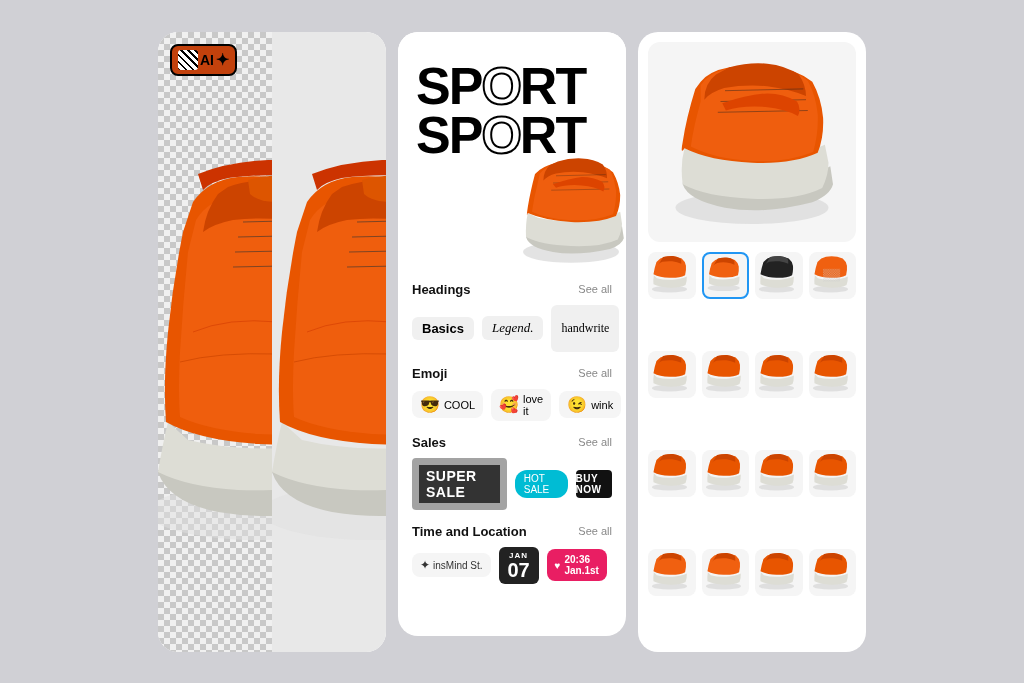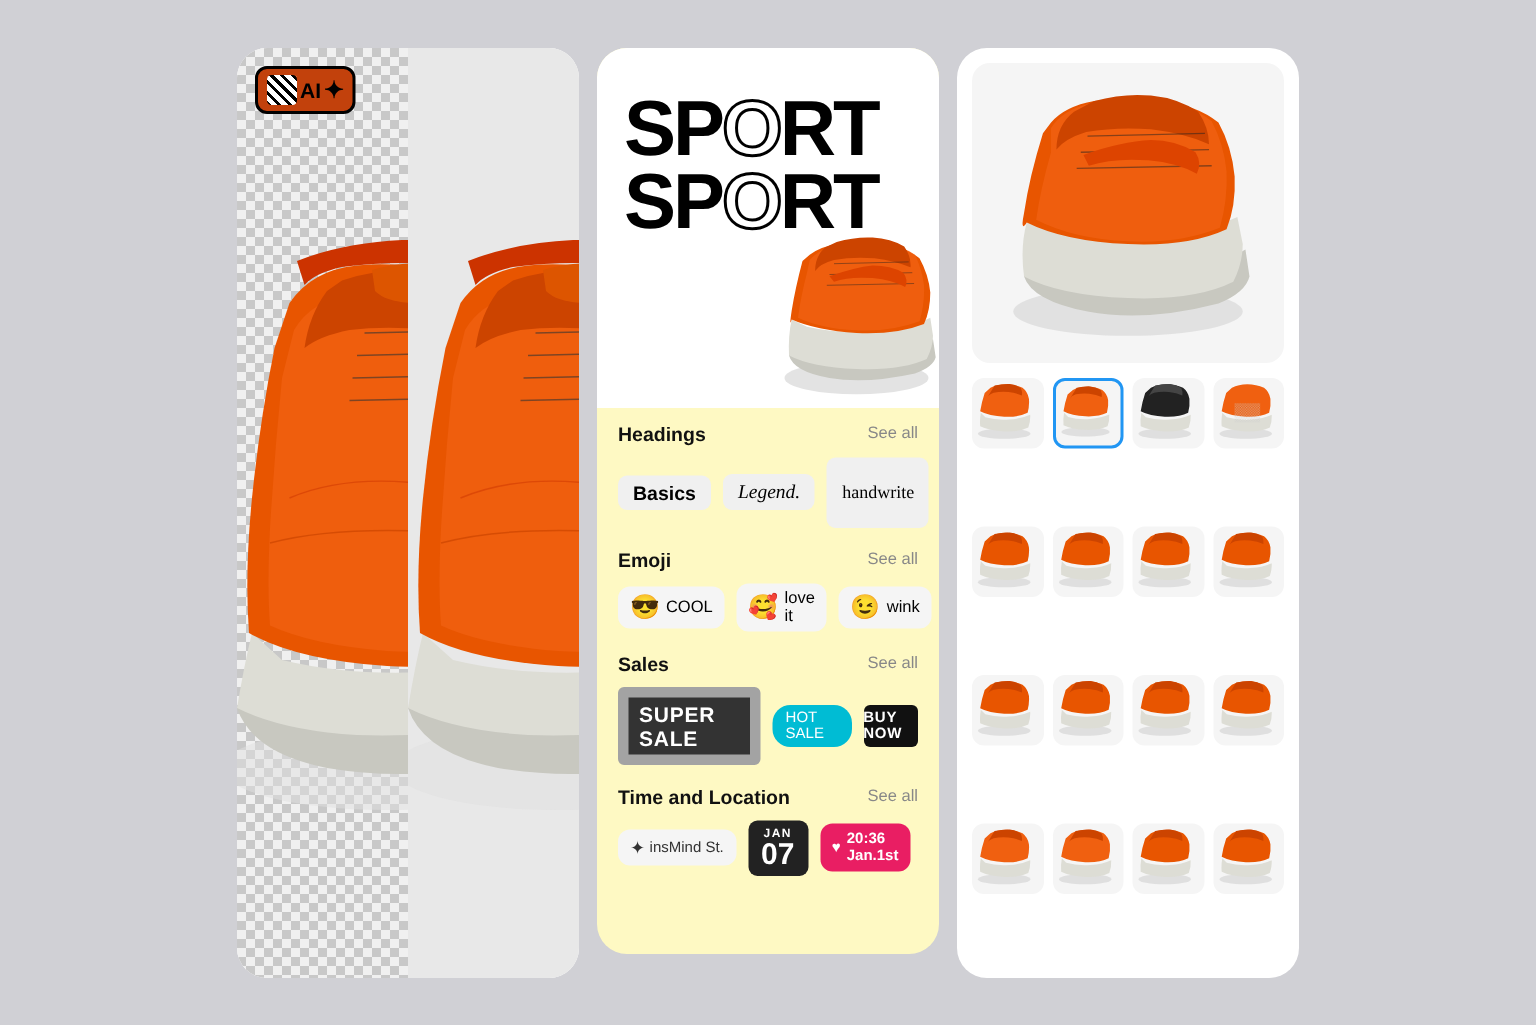--- a/index.html
+++ b/index.html
@@ -63,21 +63,21 @@
 
     .ai-star {
       font-size: 16px;
       color: black;
     }
 
     
     .panel-sticker {
       width: 228px;
       height: 604px;
-      background: #fef9c3;
+      background: #ffffff;
       border-radius: 20px;
       overflow: hidden;
       padding: 0;
       display: flex;
       flex-direction: column;
     }
 
     .sticker-preview {
       width: 100%;
       height: 240px;

